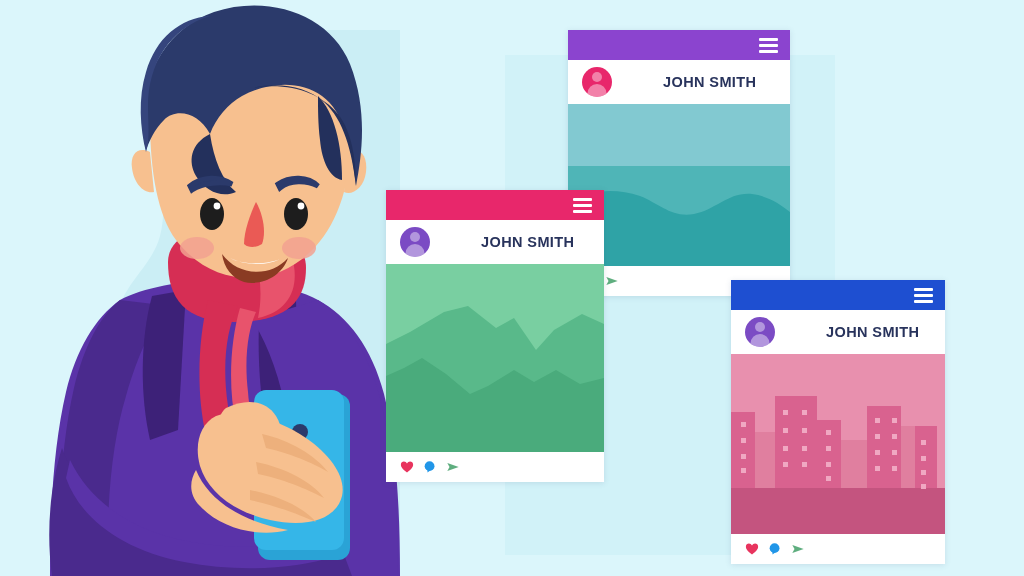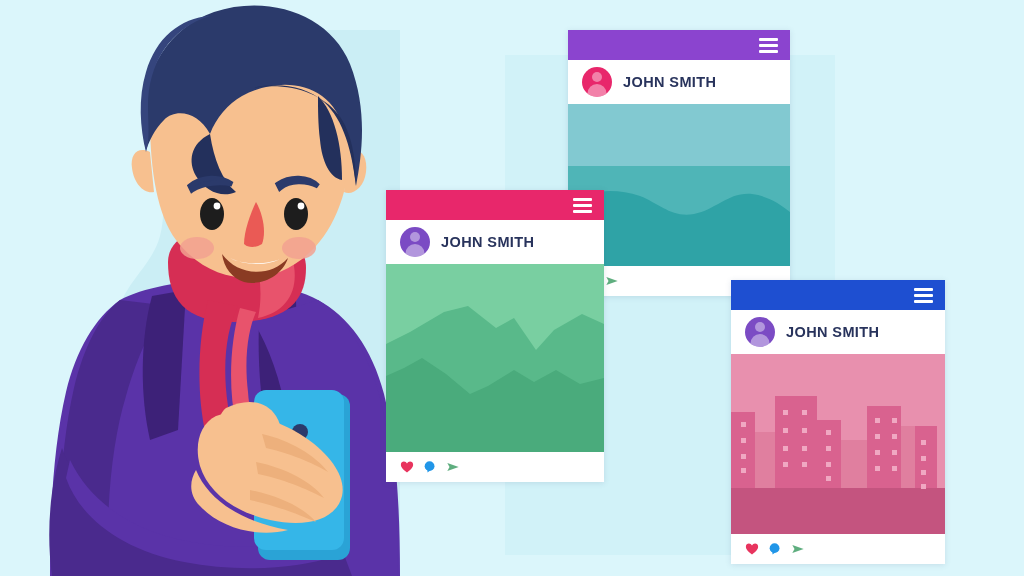--- a/index.html
+++ b/index.html
@@ -56,20 +56,21 @@
     display: block; height: 3px; width: 100%;
     background: #ffffff; border-radius: 1px;
   }
   .card-user {
     height: 44px;
     display: flex;
     align-items: center;
     padding-left: 14px;
     background: #ffffff;
     box-sizing: border-box;
+    gap: 40px;
   }
   .avatar {
     width: 30px; height: 30px; border-radius: 50%;
     position: relative; overflow: hidden; flex: 0 0 auto;
   }
   .avatar .head {
     position: absolute; left: 50%; top: 5px;
     transform: translateX(-50%);
     width: 10px; height: 10px; border-radius: 50%;
     background: rgba(255,255,255,0.42);

